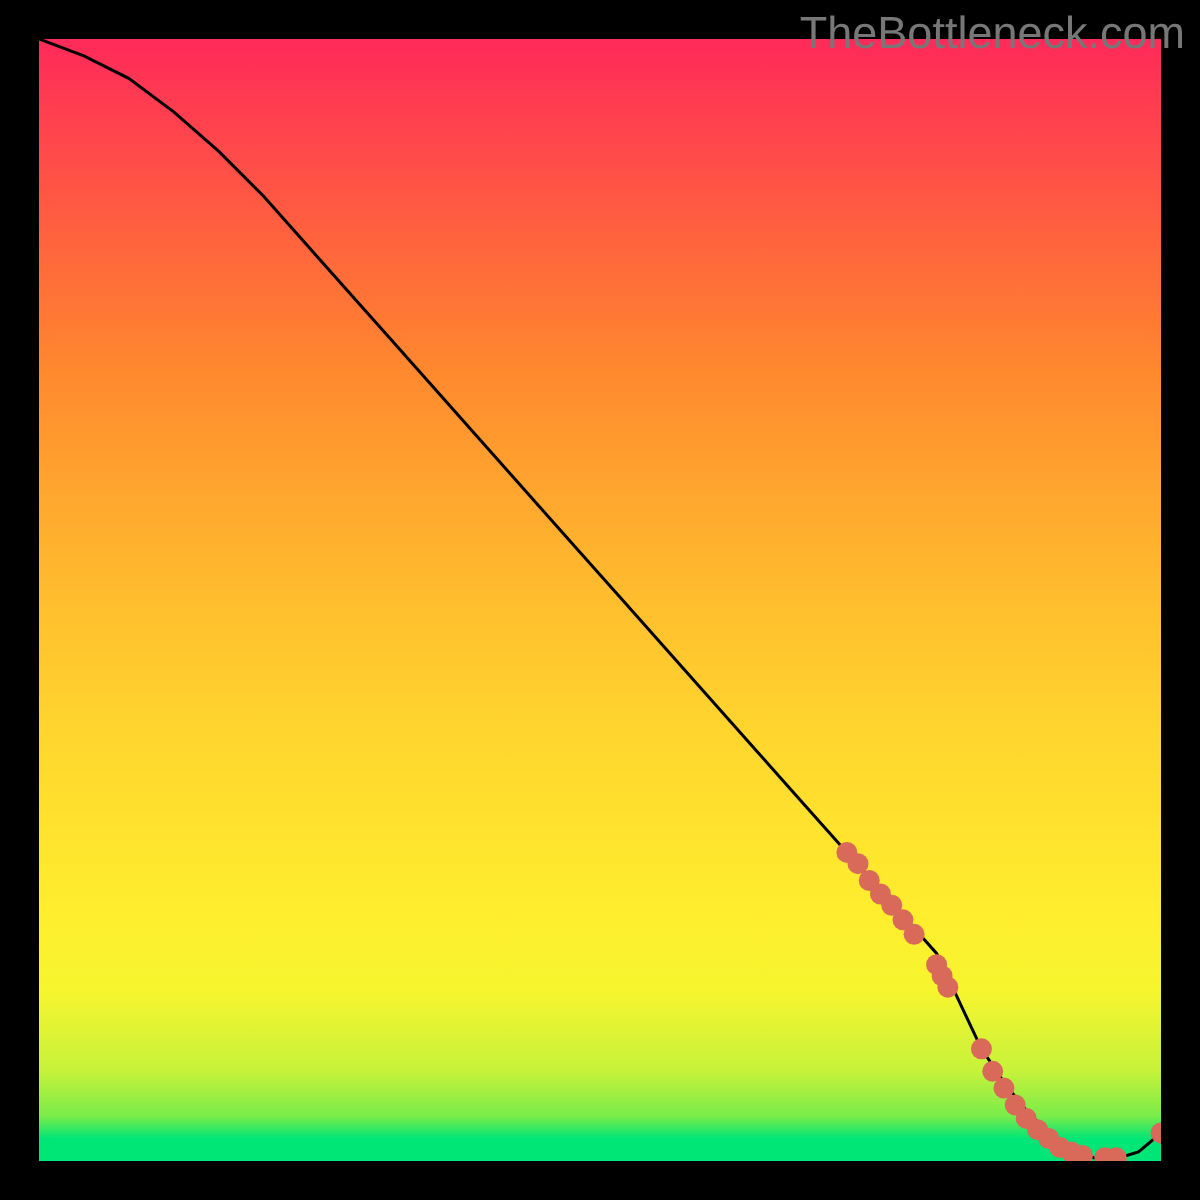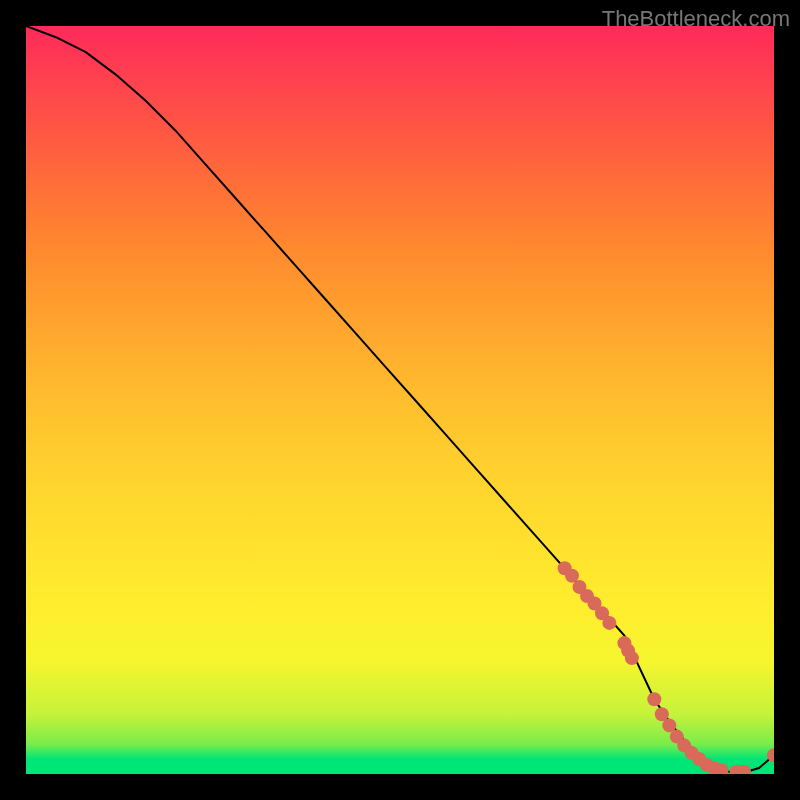--- a/index.html
+++ b/index.html
@@ -1,17 +1,17 @@
 <!DOCTYPE html>
 <html><head>
 <meta charset="utf-8">
 <style>
 * { margin: 0; padding: 0; box-sizing: border-box; }
 body { width: 800px; height: 800px; background: #000; position: relative; font-family: Arial, sans-serif; }
-.watermark { position: absolute; top: 6px; right: 10px; color: #777; font-size: 22px; font-weight: 500; z-index: 10; }
+.watermark { position: absolute; top: 6px; right: 10px; color: #777; font-size: 30px; font-weight: 500; z-index: 10; }
 .plot-area { position: absolute; top: 26px; left: 26px; width: 748px; height: 748px; overflow: hidden; }
 .gradient { position: absolute; inset: 0; background: linear-gradient(to top,
   #00e676 0%,
   #00e676 2%,
   #7aec4a 4%,
   #c6f23a 8%,
   #f5f52e 15%,
   #ffee2e 22%,
   #ffe22e 30%,
   #ffd22e 40%,

